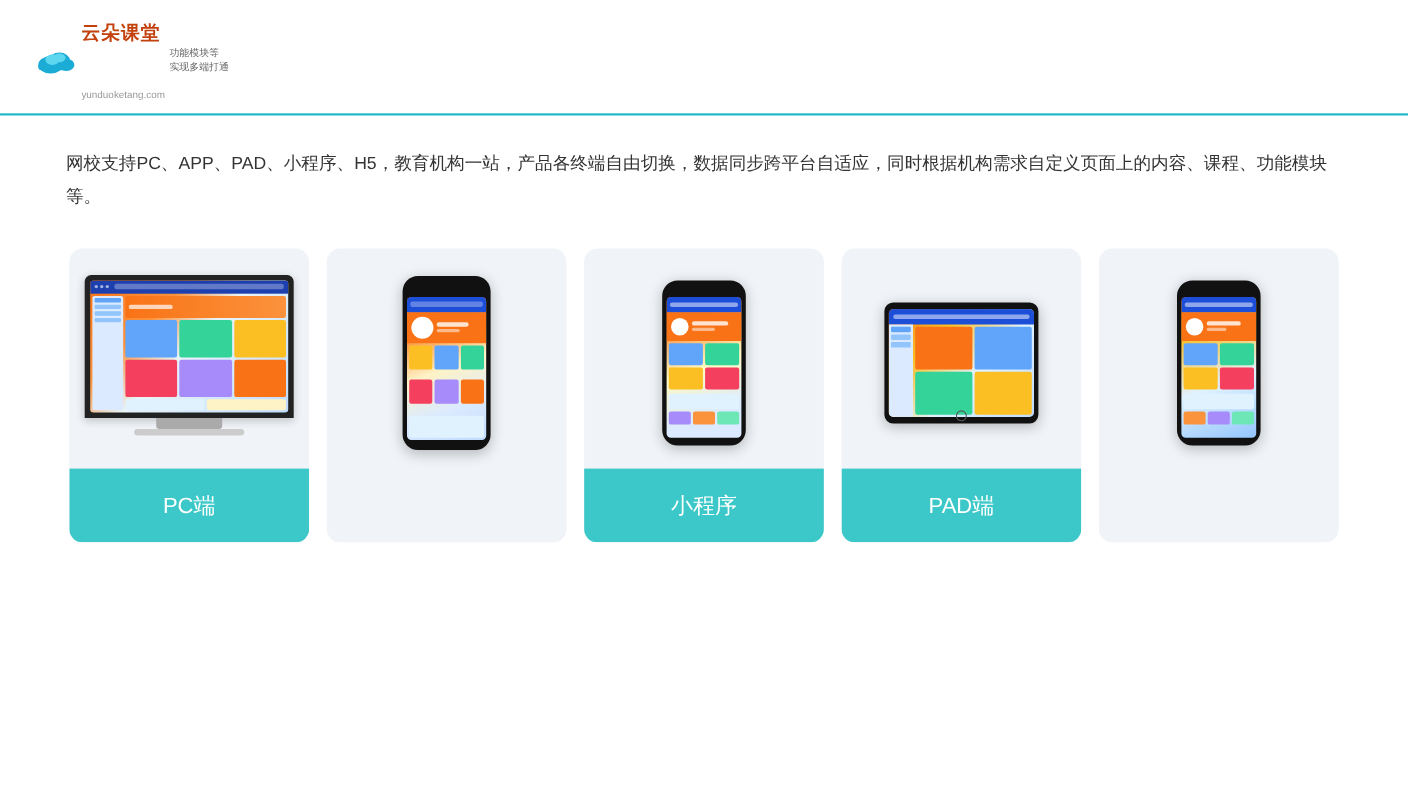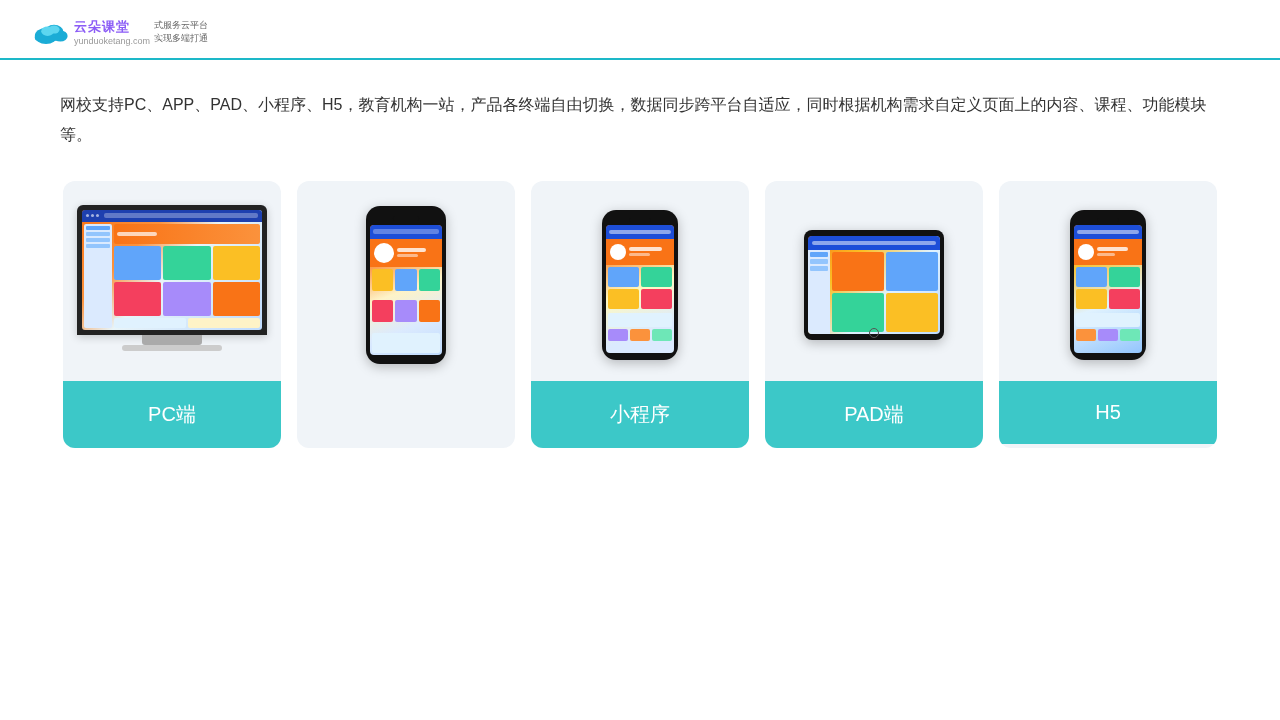--- a/index.html
+++ b/index.html
@@ -49,28 +49,29 @@
     .brand-logo-icon {
       display: flex;
       align-items: center;
       gap: 4px;
     }
     .cloud-icon {
       width: 40px;
       height: 24px;
     }
     .brand-name {
-      font-size: 13px;
-      color: #8b5cf6;
+      font-size: 17px;
+      color: #c2410c;
       letter-spacing: 1px;
       font-weight: bold;
     }
     .brand-domain {
       font-size: 9px;
       color: #999;
+      margin-top: 40px;
     }
     .brand-slogan {
       font-size: 9px;
       color: #666;
       line-height: 1.4;
       text-align: left;
     }
 
     
     .content {
@@ -295,21 +296,21 @@
           <rect x="6" y="18" width="36" height="8" fill="#1bacd6" rx="4"></rect>
 
           <ellipse cx="22" cy="14" rx="8" ry="6" fill="#5dd6f0"></ellipse>
           <ellipse cx="30" cy="12" rx="7" ry="5" fill="#5dd6f0"></ellipse>
         </svg>
         <div>
           <div class="brand-name">云朵课堂</div>
           <div class="brand-domain">yunduoketang.com</div>
         </div>
         <div class="brand-slogan">
-          <div>式服务云平台</div>
+          <div>功能模块等</div>
           <div>实现多端打通</div>
         </div>
       </div>
     </div>
   </div>
 </div>
 
 <div class="content">
   <p class="description">网校支持PC、APP、PAD、小程序、H5，教育机构一站，产品各终端自由切换，数据同步跨平台自适应，同时根据机构需求自定义页面上的内容、课程、功能模块等。</p>
 
@@ -472,17 +473,16 @@
             </div>
             <div style="height:14px;background:#e0f2fe;margin:2px;border-radius:2px;"></div>
             <div style="display:grid;grid-template-columns:1fr 1fr 1fr;gap:2px;margin:2px;">
               <div style="background:#fb923c;border-radius:2px;height:12px;"></div>
               <div style="background:#a78bfa;border-radius:2px;height:12px;"></div>
               <div style="background:#6ee7b7;border-radius:2px;height:12px;"></div>
             </div>
           </div>
         </div>
       </div>
-      <div class="card-label">H5</div>
     </div>
 
   </div>
 </div>
 
 </body></html>

